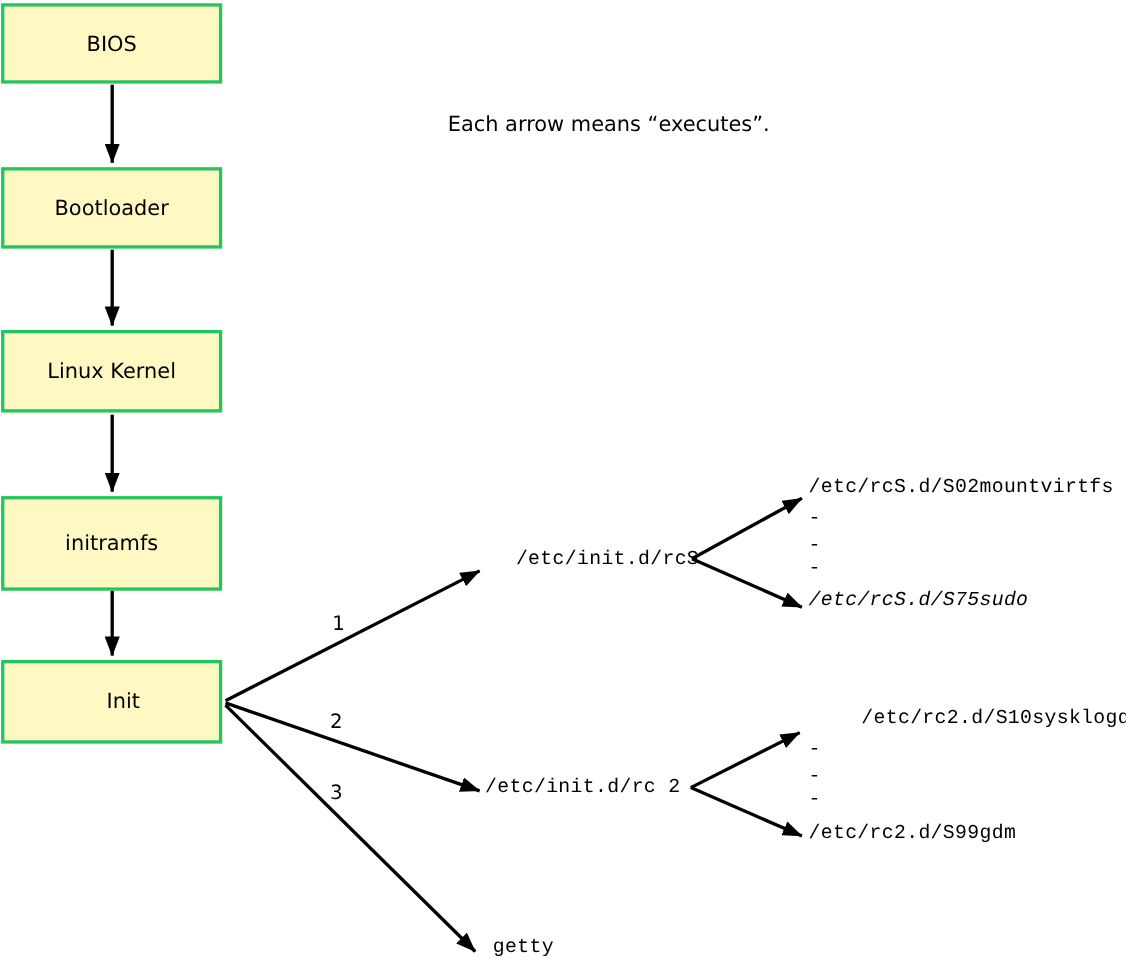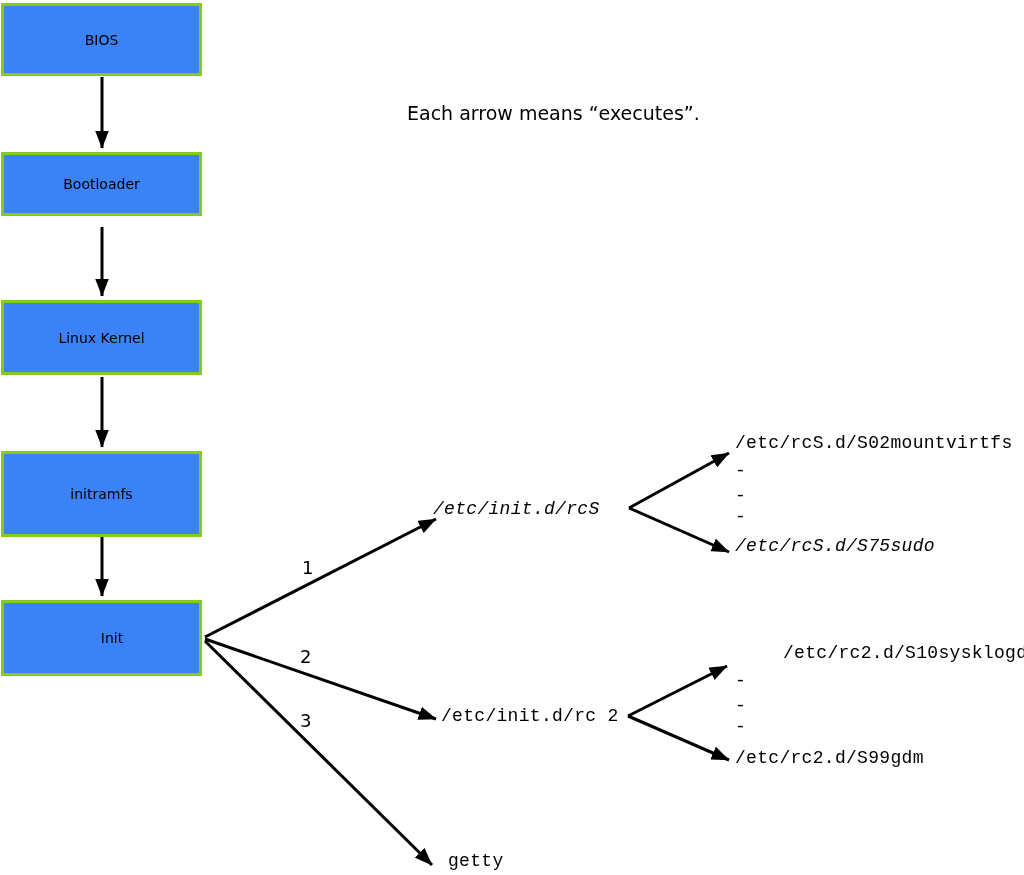--- a/index.html
+++ b/index.html
@@ -14,30 +14,30 @@
   }
   .arrows {
     position: absolute;
     left: 0; top: 0;
     width: 1024px; height: 875px;
   }
   .box {
     position: absolute;
     left: 1px;
     width: 201px;
-    border: 3px solid #84cc16;
+    border: 3px solid #22c55e;
     box-sizing: border-box;
-    background: #3b82f6;
+    background: #fef9c3;
     display: flex;
     align-items: center;
     justify-content: center;
-    font-size: 14px;
+    font-size: 19px;
   }
   .b-bios      { top: 3px;   height: 73px; }
-  .b-boot      { top: 152px; height: 64px; }
+  .b-boot      { top: 152px; height: 74px; }
   .b-kernel    { top: 300px; height: 75px; text-align: right; }
   .b-initramfs { top: 451px; height: 86px; }
   .b-init      { top: 600px; height: 76px; padding-left: 21px; }
 
   .caption {
     position: absolute;
     left: 359px; top: 102px;
     font-size: 19px;
     margin-left: 48px;
   }
@@ -51,21 +51,21 @@
   .n3 { left: 300px; top: 712px; }
 
   .mono {
     position: absolute;
     font-family: "Liberation Mono", "DejaVu Sans Mono", monospace;
     font-size: 18px;
     line-height: 19px;
     letter-spacing: 0.3px;
     white-space: pre;
   }
-  .t-rcs   { left: 433px; top: 500px; font-style: italic; }
+  .t-rcs   { left: 469px; top: 500px; }
   .t-rc2   { left: 441px; top: 707px; }
   .t-getty { left: 448px; top: 852px; }
   .t-s02   { left: 735px; top: 434px; }
   .t-d1a   { left: 735px; top: 462px; }
   .t-d1b   { left: 735px; top: 487px; }
   .t-d1c   { left: 735px; top: 508px; }
   .t-s75   { left: 735px; top: 537px; font-style: italic; }
   .t-s10   { left: 735px; top: 644px; margin-left: 48px; }
   .t-d2a   { left: 735px; top: 672px; }
   .t-d2b   { left: 735px; top: 697px; }

